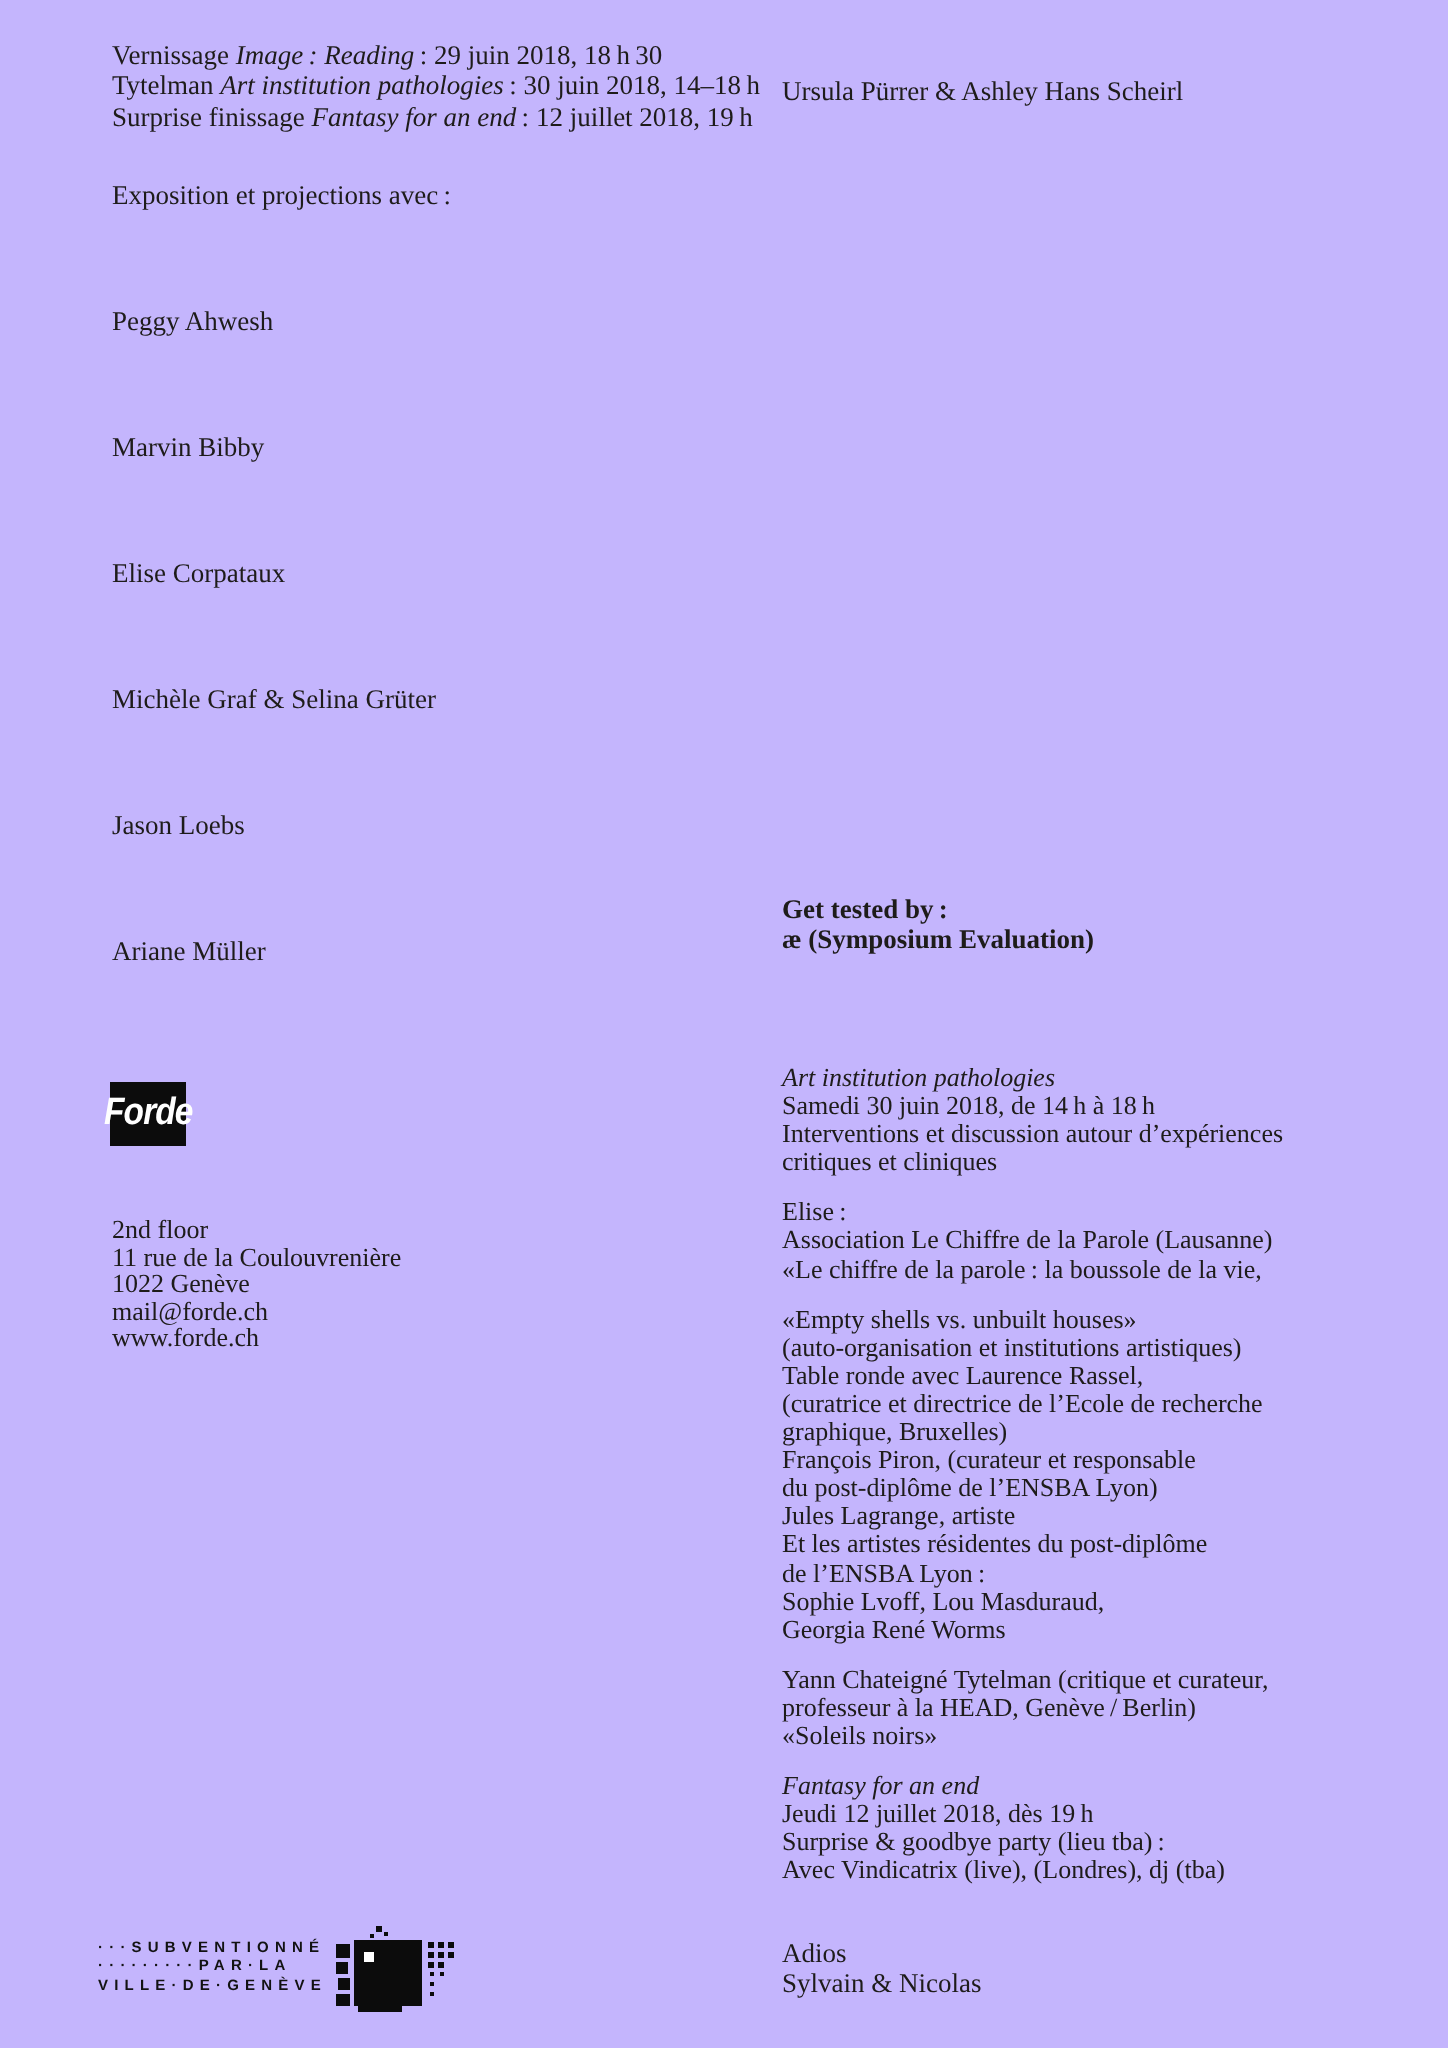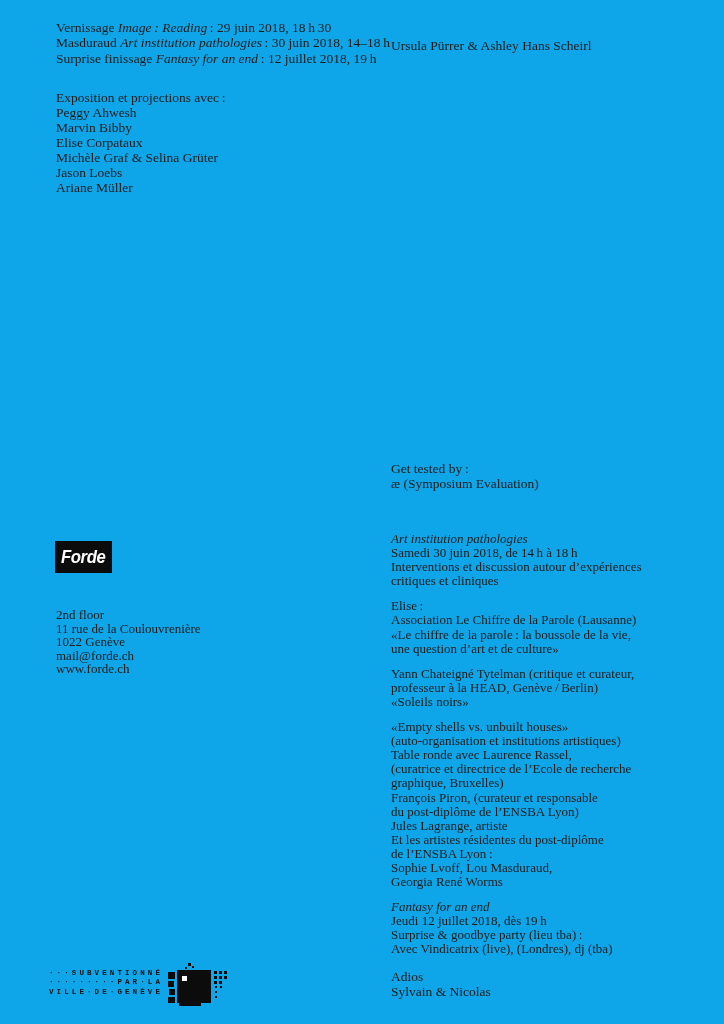--- a/index.html
+++ b/index.html
@@ -4,21 +4,21 @@
 <style>
   html, body {
     margin: 0;
     padding: 0;
     background: #ffffff;
   }
   .page {
     position: relative;
     width: 724px;
     height: 1024px;
-    background: #0ea5e9;
+    background: #c4b5fd;
     color: #1e1c1a;
     font-family: "Liberation Serif", "DejaVu Serif", serif;
     font-size: 13.5px;
     overflow: hidden;
   }
   .abs { position: absolute; }
 
   
   .schedule {
     left: 56px;
@@ -32,39 +32,41 @@
     left: 391px;
     top: 38px;
     line-height: 15.4px;
     white-space: nowrap;
   }
 
   
   .col {
     display: flex;
     flex-direction: column;
+    gap: 48px;
   }
   .col-left  { left: 56px;  top: 90px; }
   .col-right { left: 391px; top: 90px; }
   .col > div {
     line-height: 15px;
     white-space: nowrap;
   }
 
   .get-tested {
     left: 391px;
-    top: 461px;
+    top: 447px;
     line-height: 15.4px;
+    font-weight: bold;
   }
 
   
   .forde-logo {
     left: 55px;
     top: 541px;
-    width: 57px;
+    width: 38px;
     height: 32px;
     background: #0c0c0c;
     color: #ffffff;
     display: flex;
     align-items: center;
     justify-content: center;
   }
   .forde-logo span {
     font-family: "Liberation Sans", sans-serif;
     font-weight: bold;
@@ -101,40 +103,40 @@
 
   
   .subvention {
     left: 49px;
     top: 963px;
     display: flex;
     align-items: flex-start;
     gap: 5px;
   }
   .subvention-text {
-    font-family: Liberation Mono, monospace;
+    font-family: Liberation Sans, sans-serif;
     font-weight: bold;
     font-size: 7.5px;
     letter-spacing: 3.1px;
     line-height: 9.3px;
     text-align: left;
     color: #121212;
     white-space: nowrap;
     padding-top: 6px;
   }
   .emblem { display: block; }
 </style>
 </head>
 <body>
 
 <div class="page">
 
   <div class="abs schedule">
     <div><span>Vernissage </span><span class="italic">Image : Reading</span><span> : 29 juin 2018, 18 h 30</span></div>
-    <div><span>Masduraud </span><span class="italic">Art institution pathologies</span><span> : 30 juin 2018, 14–18 h</span></div>
+    <div><span>Tytelman </span><span class="italic">Art institution pathologies</span><span> : 30 juin 2018, 14–18 h</span></div>
     <div><span>Surprise finissage </span><span class="italic">Fantasy for an end</span><span> : 12 juillet 2018, 19 h</span></div>
   </div>
 
   <div class="abs headliner">Ursula Pürrer &amp; Ashley Hans Scheirl</div>
 
   <div class="abs col col-left">
     <div>Exposition et projections avec :</div>
     <div>Peggy Ahwesh</div>
     <div>Marvin Bibby</div>
     <div>Elise Corpataux</div>
@@ -165,40 +167,39 @@
     <div class="para">
       <div class="italic">Art institution pathologies</div>
       <div>Samedi 30 juin 2018, de 14 h à 18 h</div>
       <div>Interventions et discussion autour d’expériences</div>
       <div>critiques et cliniques</div>
     </div>
     <div class="para">
       <div>Elise :</div>
       <div>Association Le Chiffre de la Parole (Lausanne)</div>
       <div>«Le chiffre de la parole : la boussole de la vie,</div>
-      <div>une question d’art et de culture»</div>
-    </div>
-    <div class="para">
-      <div>Yann Chateigné Tytelman (critique et curateur,</div>
-      <div>professeur à la HEAD, Genève / Berlin)</div>
-      <div>«Soleils noirs»</div>
     </div>
     <div class="para">
       <div>«Empty shells vs. unbuilt houses»</div>
       <div>(auto-organisation et institutions artistiques)</div>
       <div>Table ronde avec Laurence Rassel,</div>
       <div>(curatrice et directrice de l’Ecole de recherche</div>
       <div>graphique, Bruxelles)</div>
       <div>François Piron, (curateur et responsable</div>
       <div>du post-diplôme de l’ENSBA Lyon)</div>
       <div>Jules Lagrange, artiste</div>
       <div>Et les artistes résidentes du post-diplôme</div>
       <div>de l’ENSBA Lyon :</div>
       <div>Sophie Lvoff, Lou Masduraud,</div>
       <div>Georgia René Worms</div>
+    </div>
+    <div class="para">
+      <div>Yann Chateigné Tytelman (critique et curateur,</div>
+      <div>professeur à la HEAD, Genève / Berlin)</div>
+      <div>«Soleils noirs»</div>
     </div>
     <div class="para">
       <div class="italic">Fantasy for an end</div>
       <div>Jeudi 12 juillet 2018, dès 19 h</div>
       <div>Surprise &amp; goodbye party (lieu tba) :</div>
       <div>Avec Vindicatrix (live), (Londres), dj (tba)</div>
     </div>
   </div>
 
   <div class="abs subvention">

